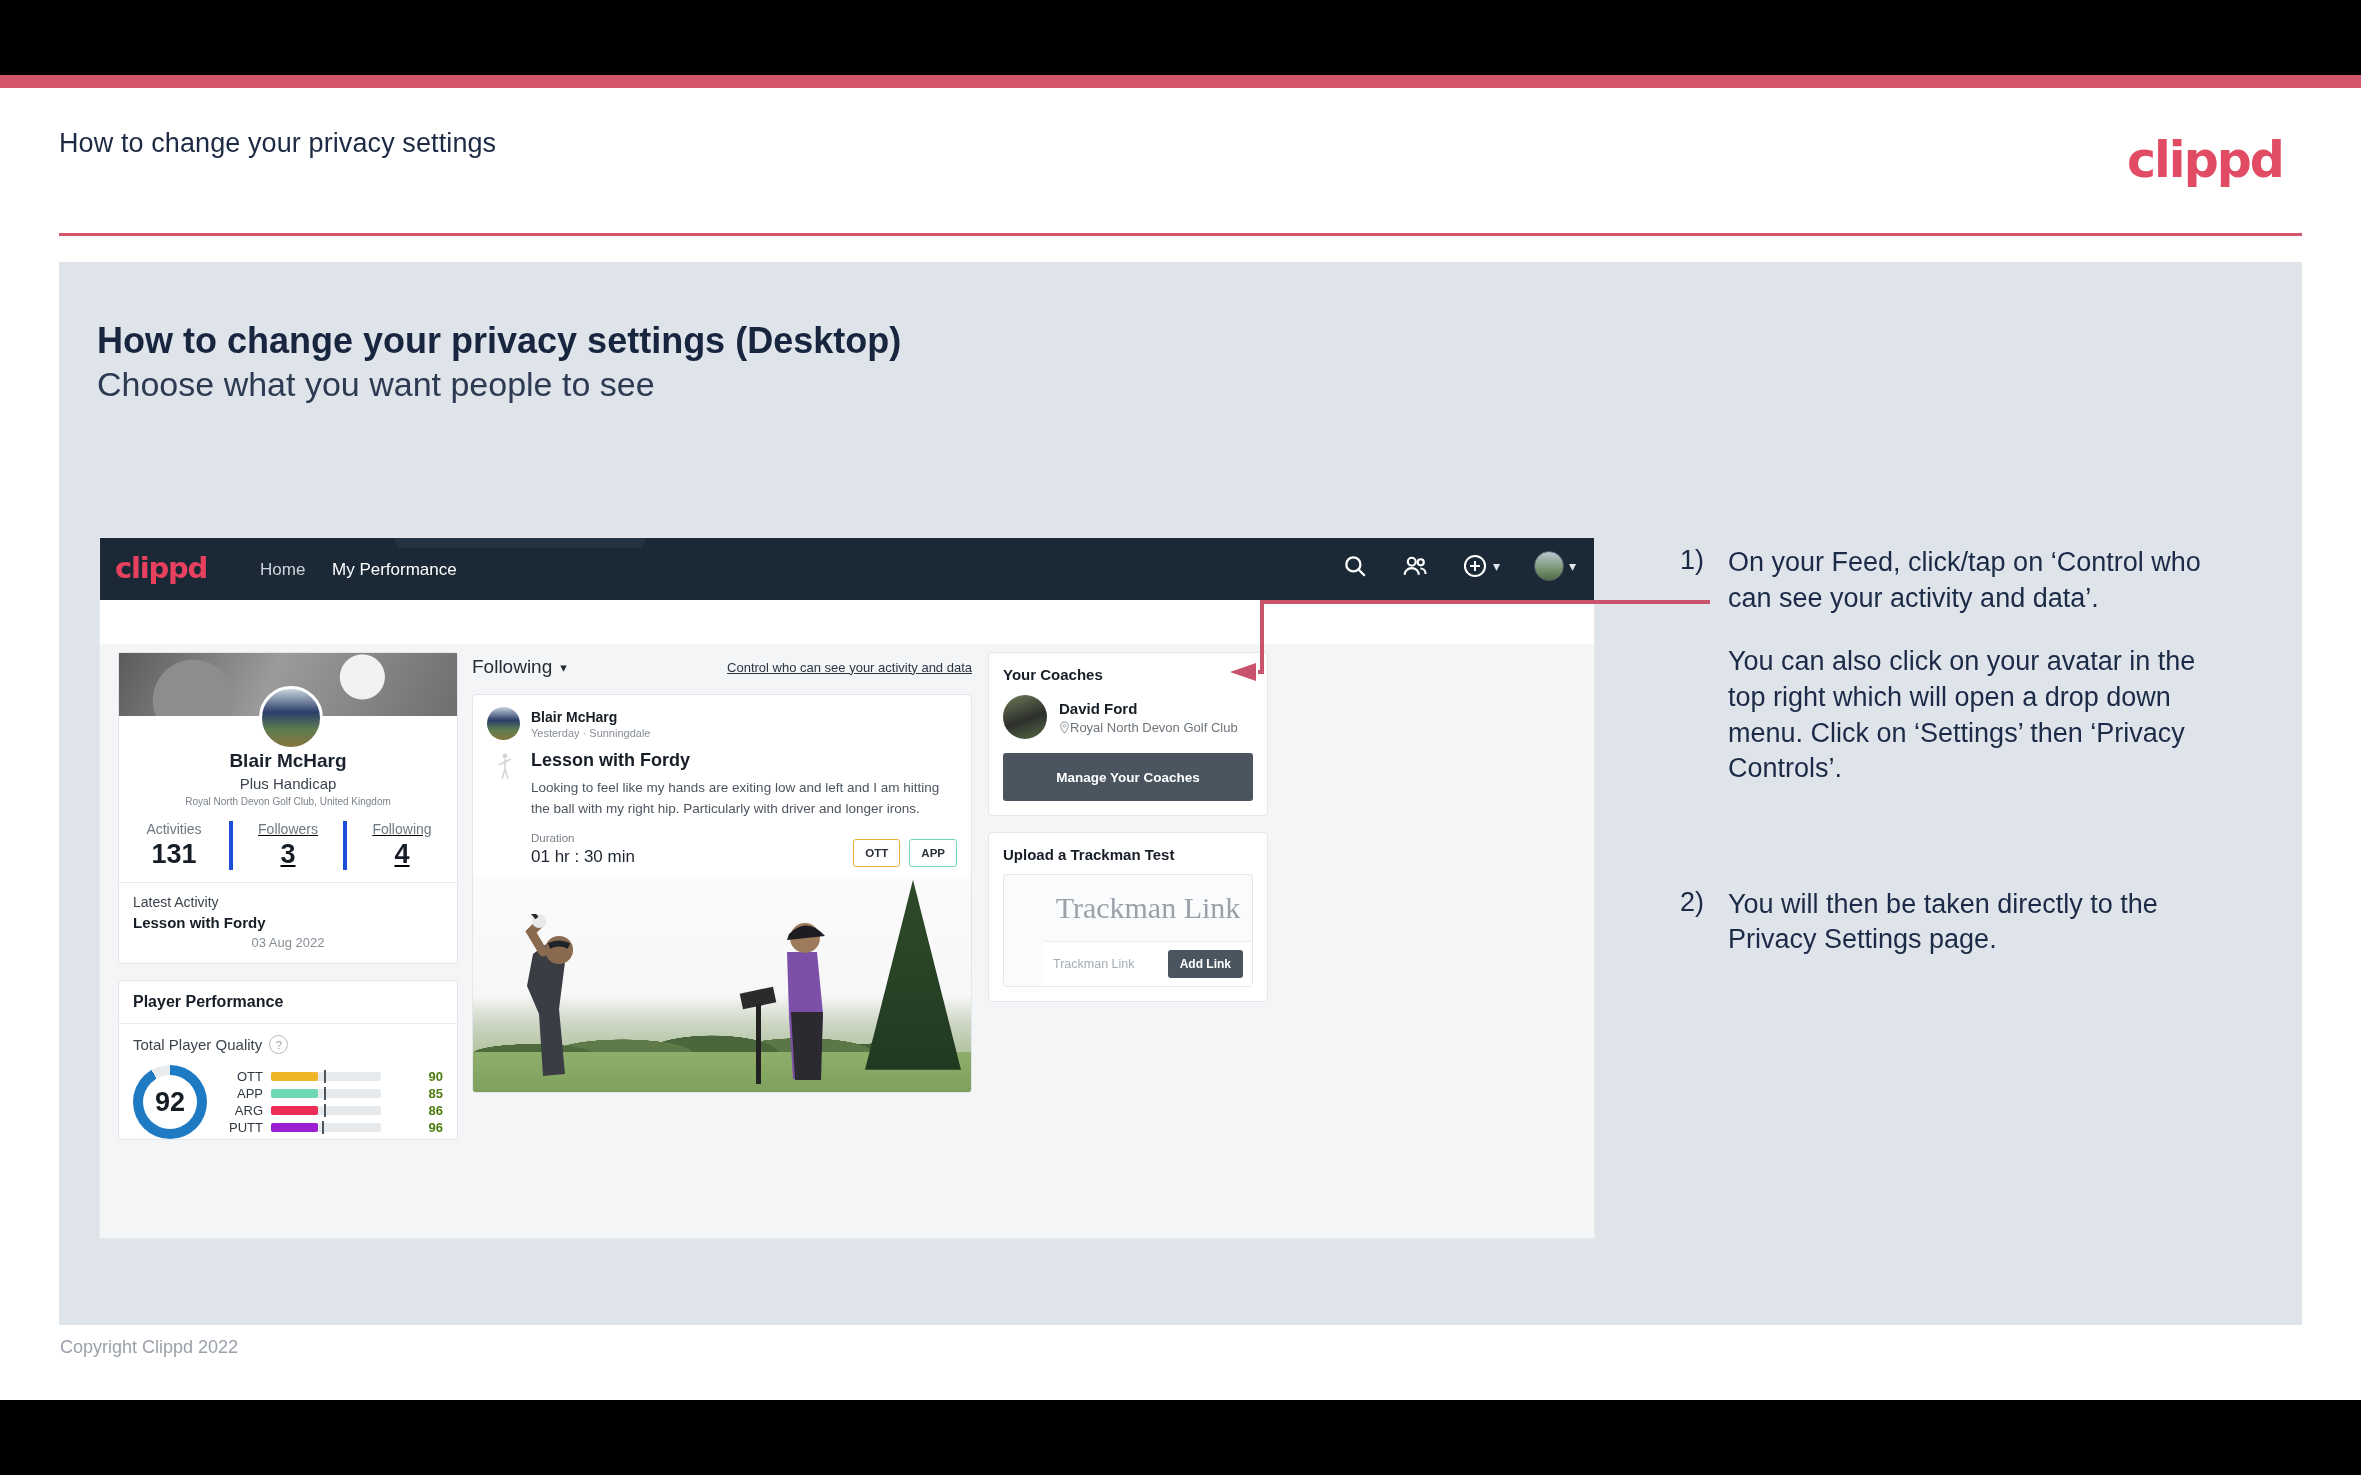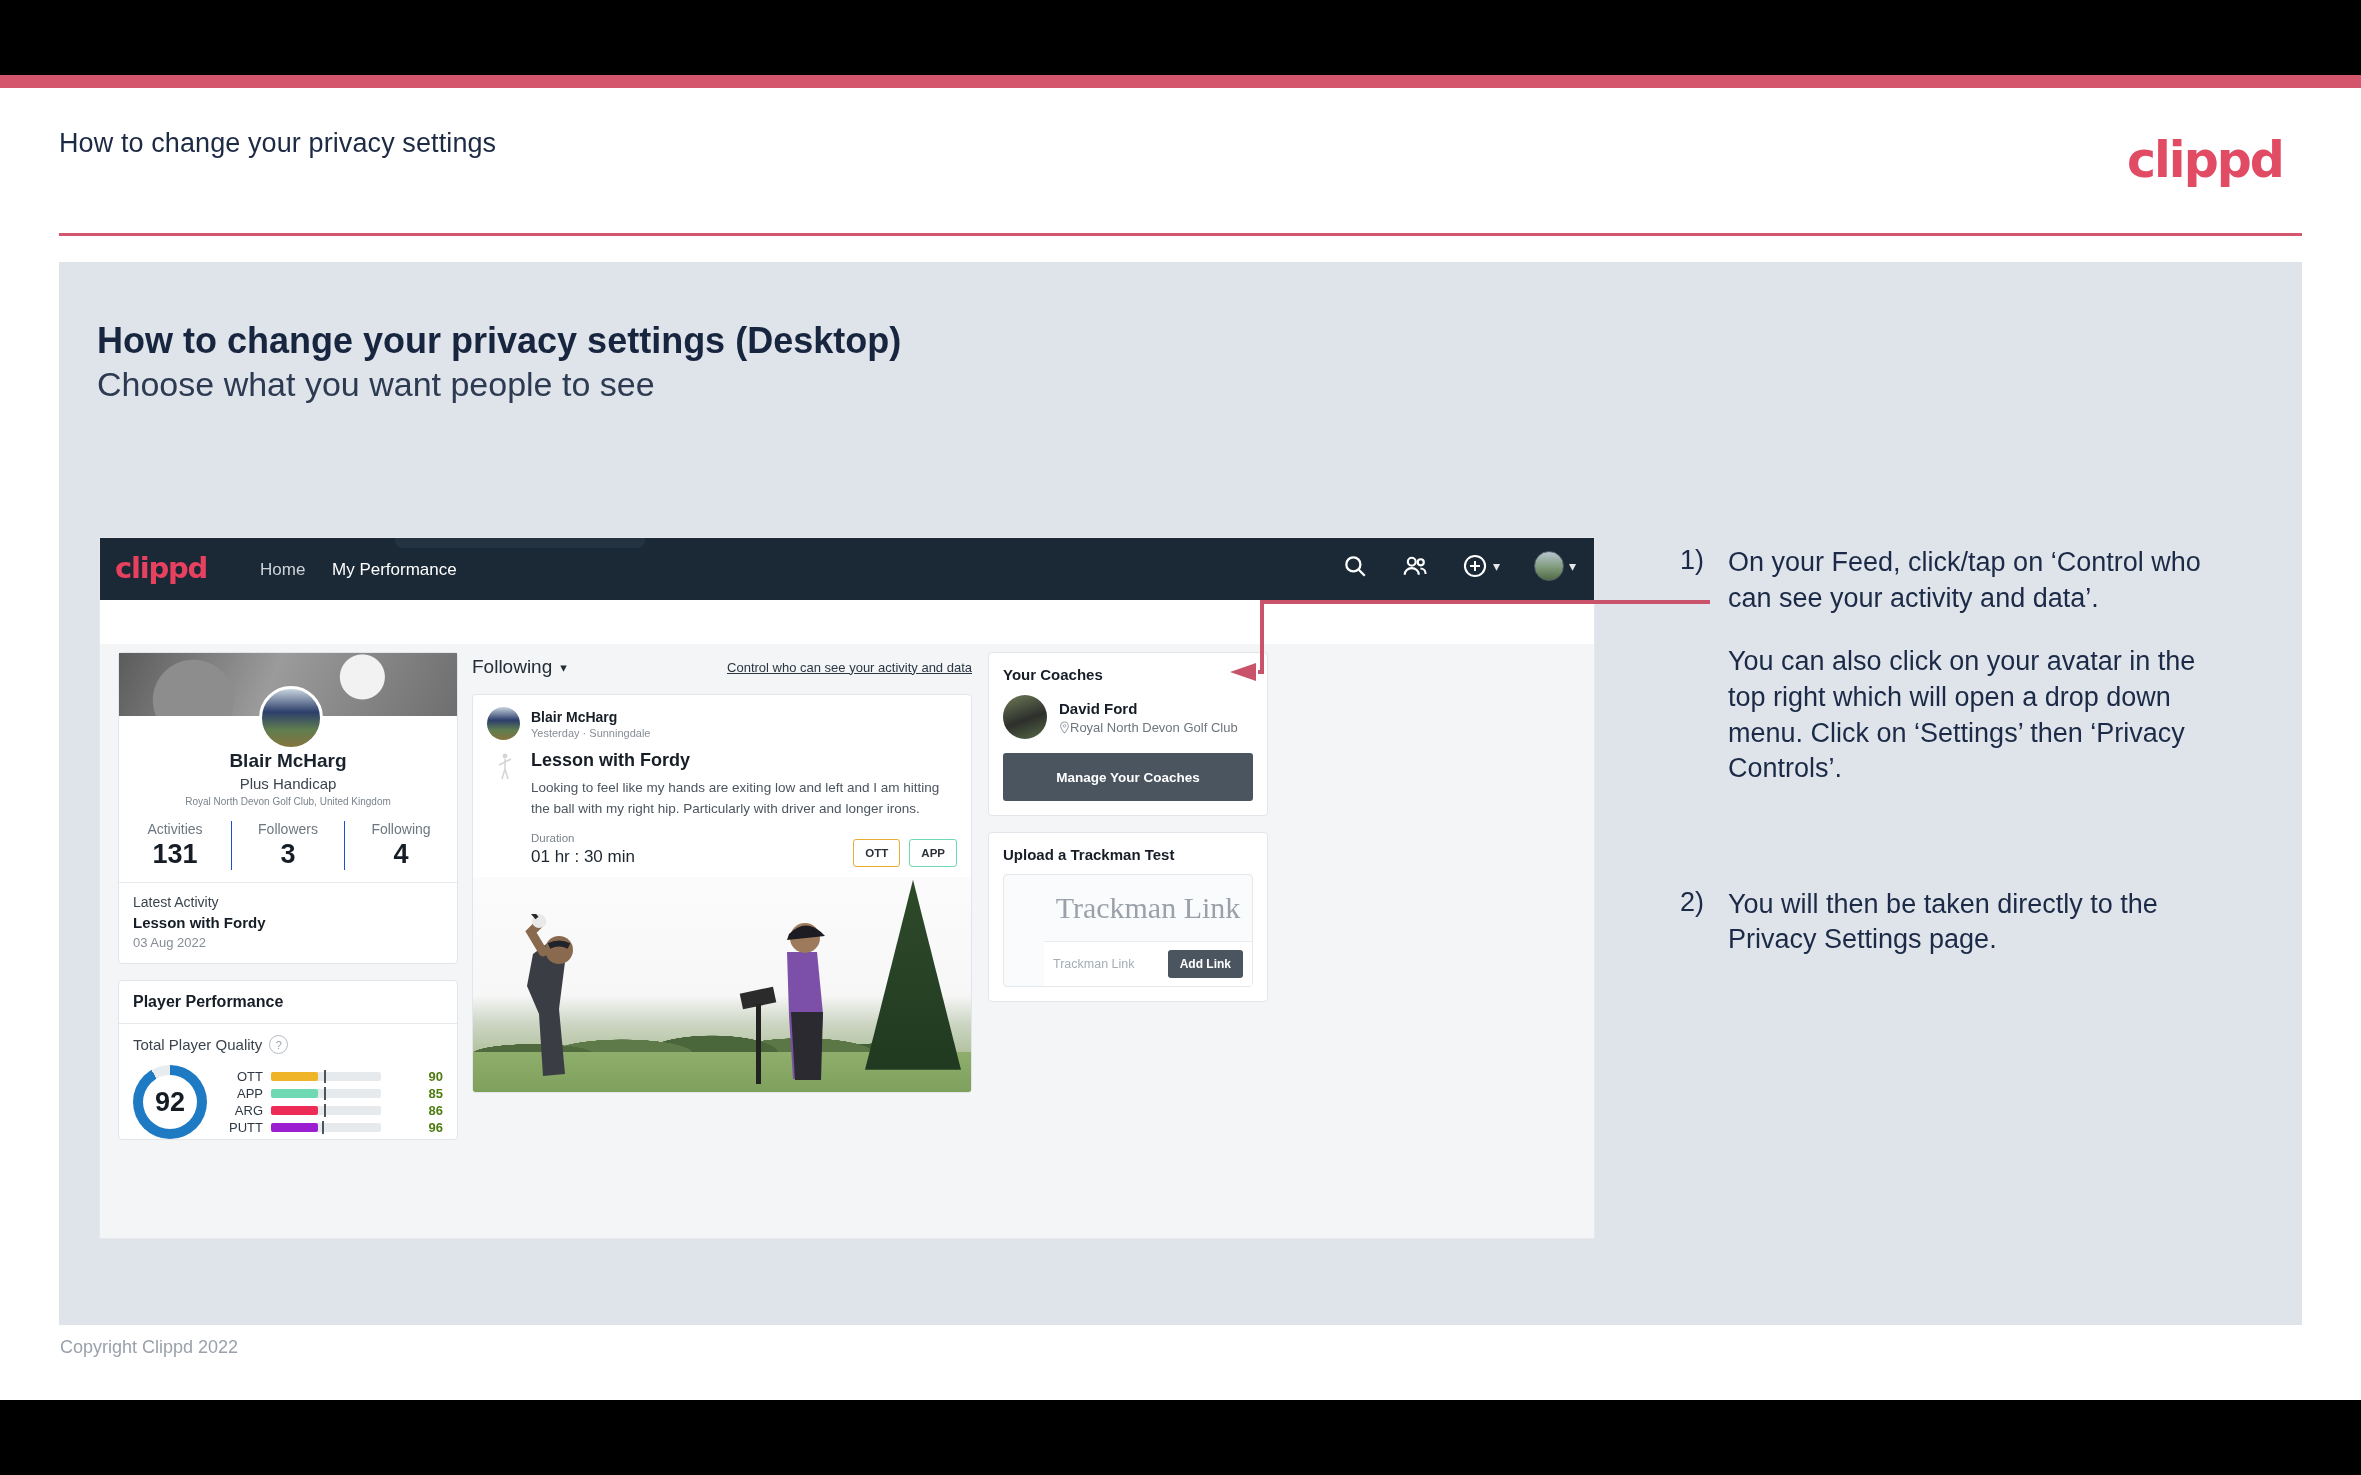--- a/index.html
+++ b/index.html
@@ -54,27 +54,27 @@
      radial-gradient(circle at 72% 38%, #f2f2f2 0 22px, rgba(0,0,0,0) 23px),
      radial-gradient(circle at 22% 75%, #8d8d8d 0 40px, rgba(0,0,0,0) 41px),
      linear-gradient(115deg,#5b5b5b 0%,#9b9b9b 45%,#6e6e6e 100%);}
   .pf-avatar{position:absolute;left:50%;margin-left:-29px;top:33px;width:58px;height:58px;border-radius:50%;border:3px solid #fff;
      background:linear-gradient(180deg,#c7d4dd 0%,#2c3e6b 40%,#5f7d4f 70%,#86743f 100%);}
   .pf-name{text-align:center;font-size:19px;font-weight:700;color:#19222c;margin-top:34px;}
   .pf-hcp{text-align:center;font-size:15px;color:#3b444e;margin-top:3px;}
   .pf-club{text-align:center;font-size:10px;color:#7b838c;margin-top:4px;padding:0 8px;}
   .stats{display:flex;margin-top:14px;padding-bottom:12px;}
   .stat{flex:1;text-align:center;}
-  .stat + .stat{border-left:1px solid #1d4ed8;}
+  .stat + .stat{border-left:4px solid #1d4ed8;text-decoration:underline;}
   .stat-l{font-size:14px;color:#6e777f;}
   .stat-v{font-size:27px;font-weight:700;color:#161d26;margin-top:2px;}
   .latest{border-top:1px solid #e8eaed;padding:11px 14px 13px;}
   .lt-l{font-size:14px;color:#3b444e;}
   .lt-t{font-size:15px;font-weight:700;color:#161d26;margin-top:4px;}
-  .lt-d{font-size:13px;color:#868d95;margin-top:4px;}
+  .lt-d{font-size:13px;color:#868d95;margin-top:4px;text-align:center;}
 
   .pp-head{padding:12px 14px;border-bottom:1px solid #e8eaed;font-size:16px;font-weight:700;color:#161d26;}
   .pp-body{padding:11px 14px 0;}
   .tpq{font-size:15px;color:#3b444e;display:flex;align-items:center;gap:7px;}
   .qmark{width:17px;height:17px;border-radius:50%;border:1.5px solid #b6bcc3;color:#9aa1a8;font-size:11px;
      display:flex;align-items:center;justify-content:center;}
   .pp-row{display:flex;align-items:center;margin-top:11px;}
   .ring{width:74px;height:74px;border-radius:50%;flex:0 0 74px;
      background:conic-gradient(#1f7ac4 0deg 330deg,#e9ecef 330deg 360deg);
      display:flex;align-items:center;justify-content:center;position:relative;}

